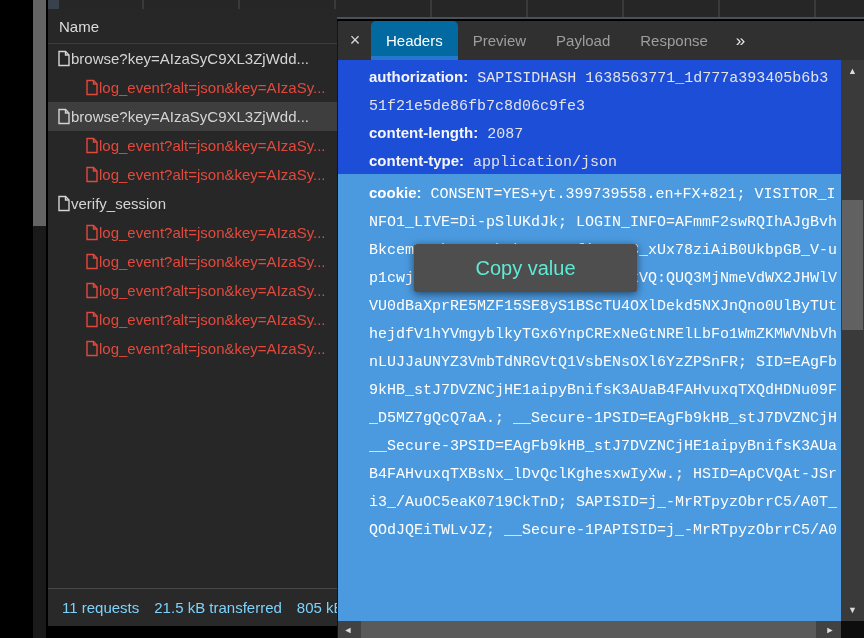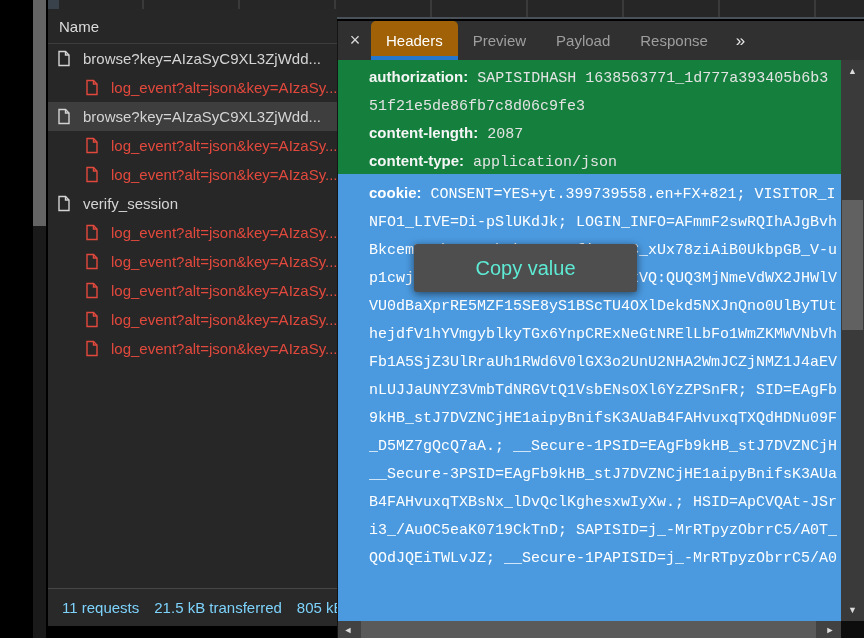--- a/index.html
+++ b/index.html
@@ -18,39 +18,39 @@
 
   
   .timeline{position:absolute;left:48px;top:0;width:816px;height:19px;
     background:repeating-linear-gradient(to right,#262626 0 94px,#3a3a3a 94px 96px);
     border-bottom:2px solid #4b5159;}
   .timeline-sel{position:absolute;left:0;top:0;width:11px;height:17px;background:#39414a;}
 
   
   .left-panel{position:absolute;left:48px;top:9px;width:289px;height:617px;background:#272727;overflow:hidden;}
   .col-header{height:35px;line-height:35px;padding-left:11px;font-size:15px;color:#dcdcdc;border-bottom:1px solid #3d3d3d;}
-  .req-row{height:29px;display:flex;align-items:center;padding-left:9px;gap:12px;color:#d4d4d4;font-size:15px;white-space:nowrap;overflow:hidden;cursor:default;}
+  .req-row{height:29px;display:flex;align-items:center;padding-left:9px;gap:0;color:#d4d4d4;font-size:15px;white-space:nowrap;overflow:hidden;cursor:default;}
   .req-row.error{color:var(--error-red);margin-left:28px;}
   .req-row.selected{background:#3e3e3e;}
   .req-row .ficon{flex:0 0 auto;display:inline-flex;}
   .req-label{overflow:hidden;white-space:nowrap;}
   .summary{position:absolute;left:0;right:0;top:579px;height:38px;border-top:1px solid #474747;background:#292929;
     display:flex;align-items:center;gap:15px;padding-left:14px;font-size:15px;color:#7dd3fc;white-space:nowrap;overflow:hidden;}
 
   
   .right-panel{position:absolute;left:337px;top:21px;width:527px;height:617px;background:#222;border-left:1px solid #141414;overflow:hidden;}
   .tabbar{position:absolute;left:0;top:0;right:0;height:39px;background:#303030;display:flex;align-items:stretch;}
   .close-btn{width:16px;margin-left:9px;display:flex;align-items:center;justify-content:center;color:#d8d8d8;font-size:18px;cursor:pointer;}
   .tabs{display:flex;margin-left:8px;}
   .tab{padding:0 15px;line-height:39px;font-size:15px;color:#9e9e9e;position:relative;cursor:pointer;}
-  .tab.active{color:#fff;background:#a16207;border-radius:5px 5px 0 0;}
+  .tab.active{color:#fff;background:#0369a1;border-radius:5px 5px 0 0;}
   .tab.active::after{content:"";position:absolute;left:0;right:0;bottom:0;height:4px;background:var(--accent-blue);}
   .more-tabs{margin-left:13px;display:flex;align-items:center;color:#e8e8e8;font-size:17px;cursor:pointer;}
 
-  .content{position:absolute;left:0;top:39px;right:23px;bottom:17px;background:#15803d;overflow:hidden;}
+  .content{position:absolute;left:0;top:39px;right:23px;bottom:17px;background:#1d4ed8;overflow:hidden;}
   .plain-headers{padding:3px 0 0 31px;}
   .hline{height:28px;line-height:28px;white-space:nowrap;font-size:15px;color:#e3e3e3;}
   .hname{font-weight:bold;color:#f5f5f5;margin-right:9px;font-size:15px;}
   .cookie-sel{position:absolute;left:0;right:0;top:114px;bottom:0;background:var(--selection-blue);padding:5px 0 0 31px;overflow:hidden;}
   .cookie-sel .hline{color:#fff;}
   .cookie-sel .hname{color:#fff;}
 
   
   .vscroll{position:absolute;top:39px;right:0;width:23px;bottom:17px;background:#3a3a3a;}
   .vthumb{position:absolute;left:1px;right:1px;top:140px;height:130px;background:#616161;}
@@ -241,23 +241,20 @@
         <div class="hline">
           <span class="hval mono">p1cwjQUQ3MjNmeVdWX2JHWlVQUQ39kVQ:QUQ3MjNmeVdWX2JHWlV</span>
         </div>
         <div class="hline">
           <span class="hval mono">VU0dBaXprRE5MZF15SE8yS1BScTU4OXlDekd5NXJnQno0UlByTUt</span>
         </div>
         <div class="hline">
           <span class="hval mono">hejdfV1hYVmgyblkyTGx6YnpCRExNeGtNRElLbFo1WmZKMWVNbVh</span>
         </div>
         <div class="hline">
-          <span class="hval mono">Fb1A5SjZ3UlRraUh1RWd6V0lGX3o2UnU2NHA2WmJCZjNMZ1J4aEV</span>
-        </div>
-        <div class="hline">
           <span class="hval mono">nLUJJaUNYZ3VmbTdNRGVtQ1VsbENsOXl6YzZPSnFR; SID=EAgFb</span>
         </div>
         <div class="hline">
           <span class="hval mono">9kHB_stJ7DVZNCjHE1aipyBnifsK3AUaB4FAHvuxqTXQdHDNu09F</span>
         </div>
         <div class="hline">
           <span class="hval mono">_D5MZ7gQcQ7aA.; __Secure-1PSID=EAgFb9kHB_stJ7DVZNCjH</span>
         </div>
         <div class="hline">
           <span class="hval mono">__Secure-3PSID=EAgFb9kHB_stJ7DVZNCjHE1aipyBnifsK3AUa</span>

